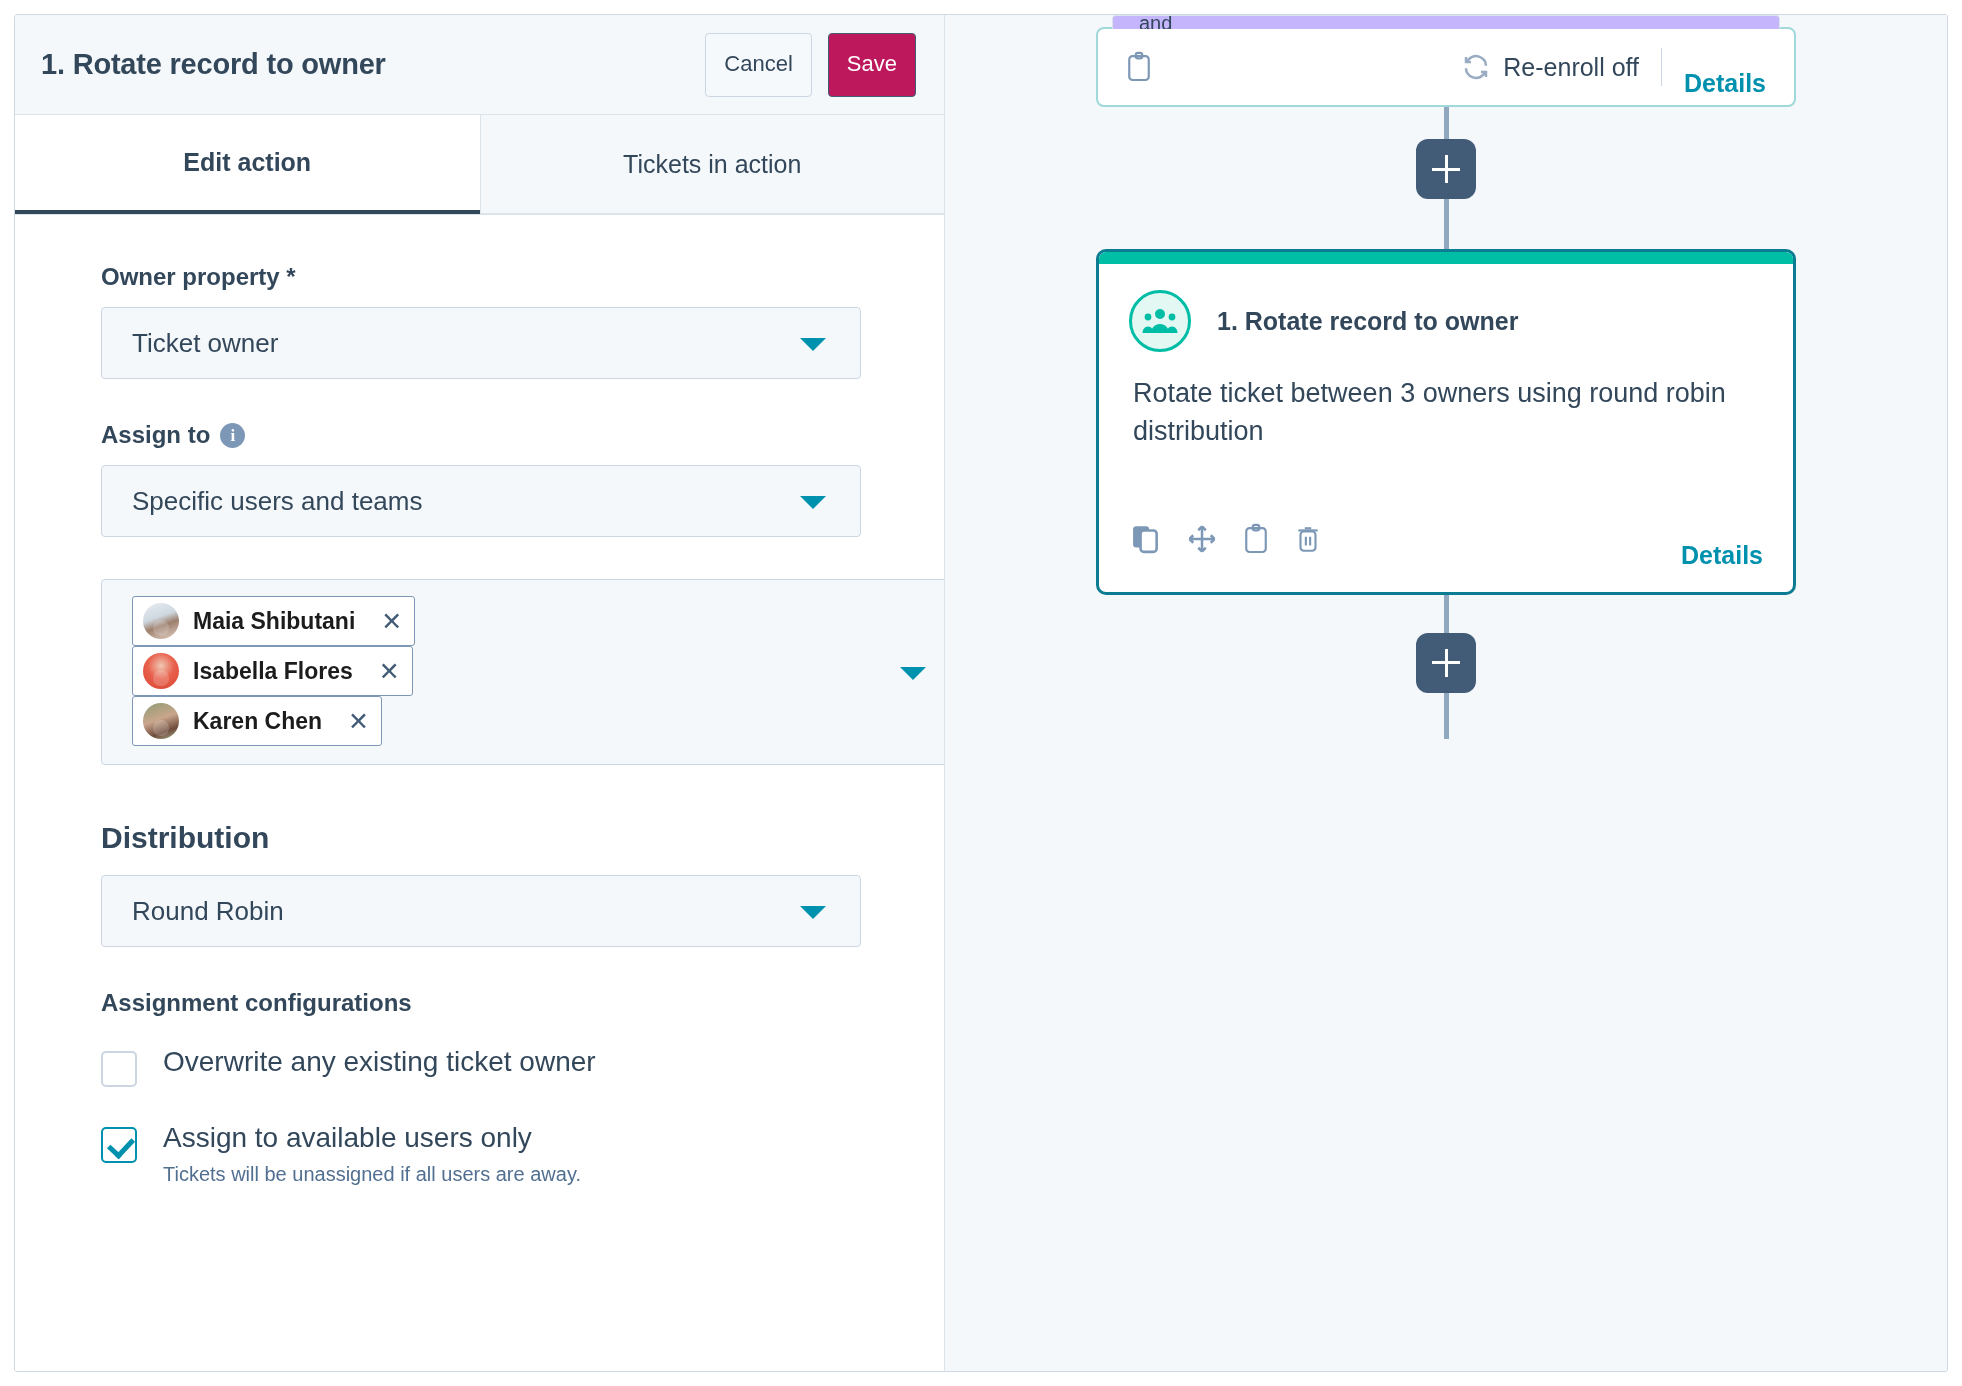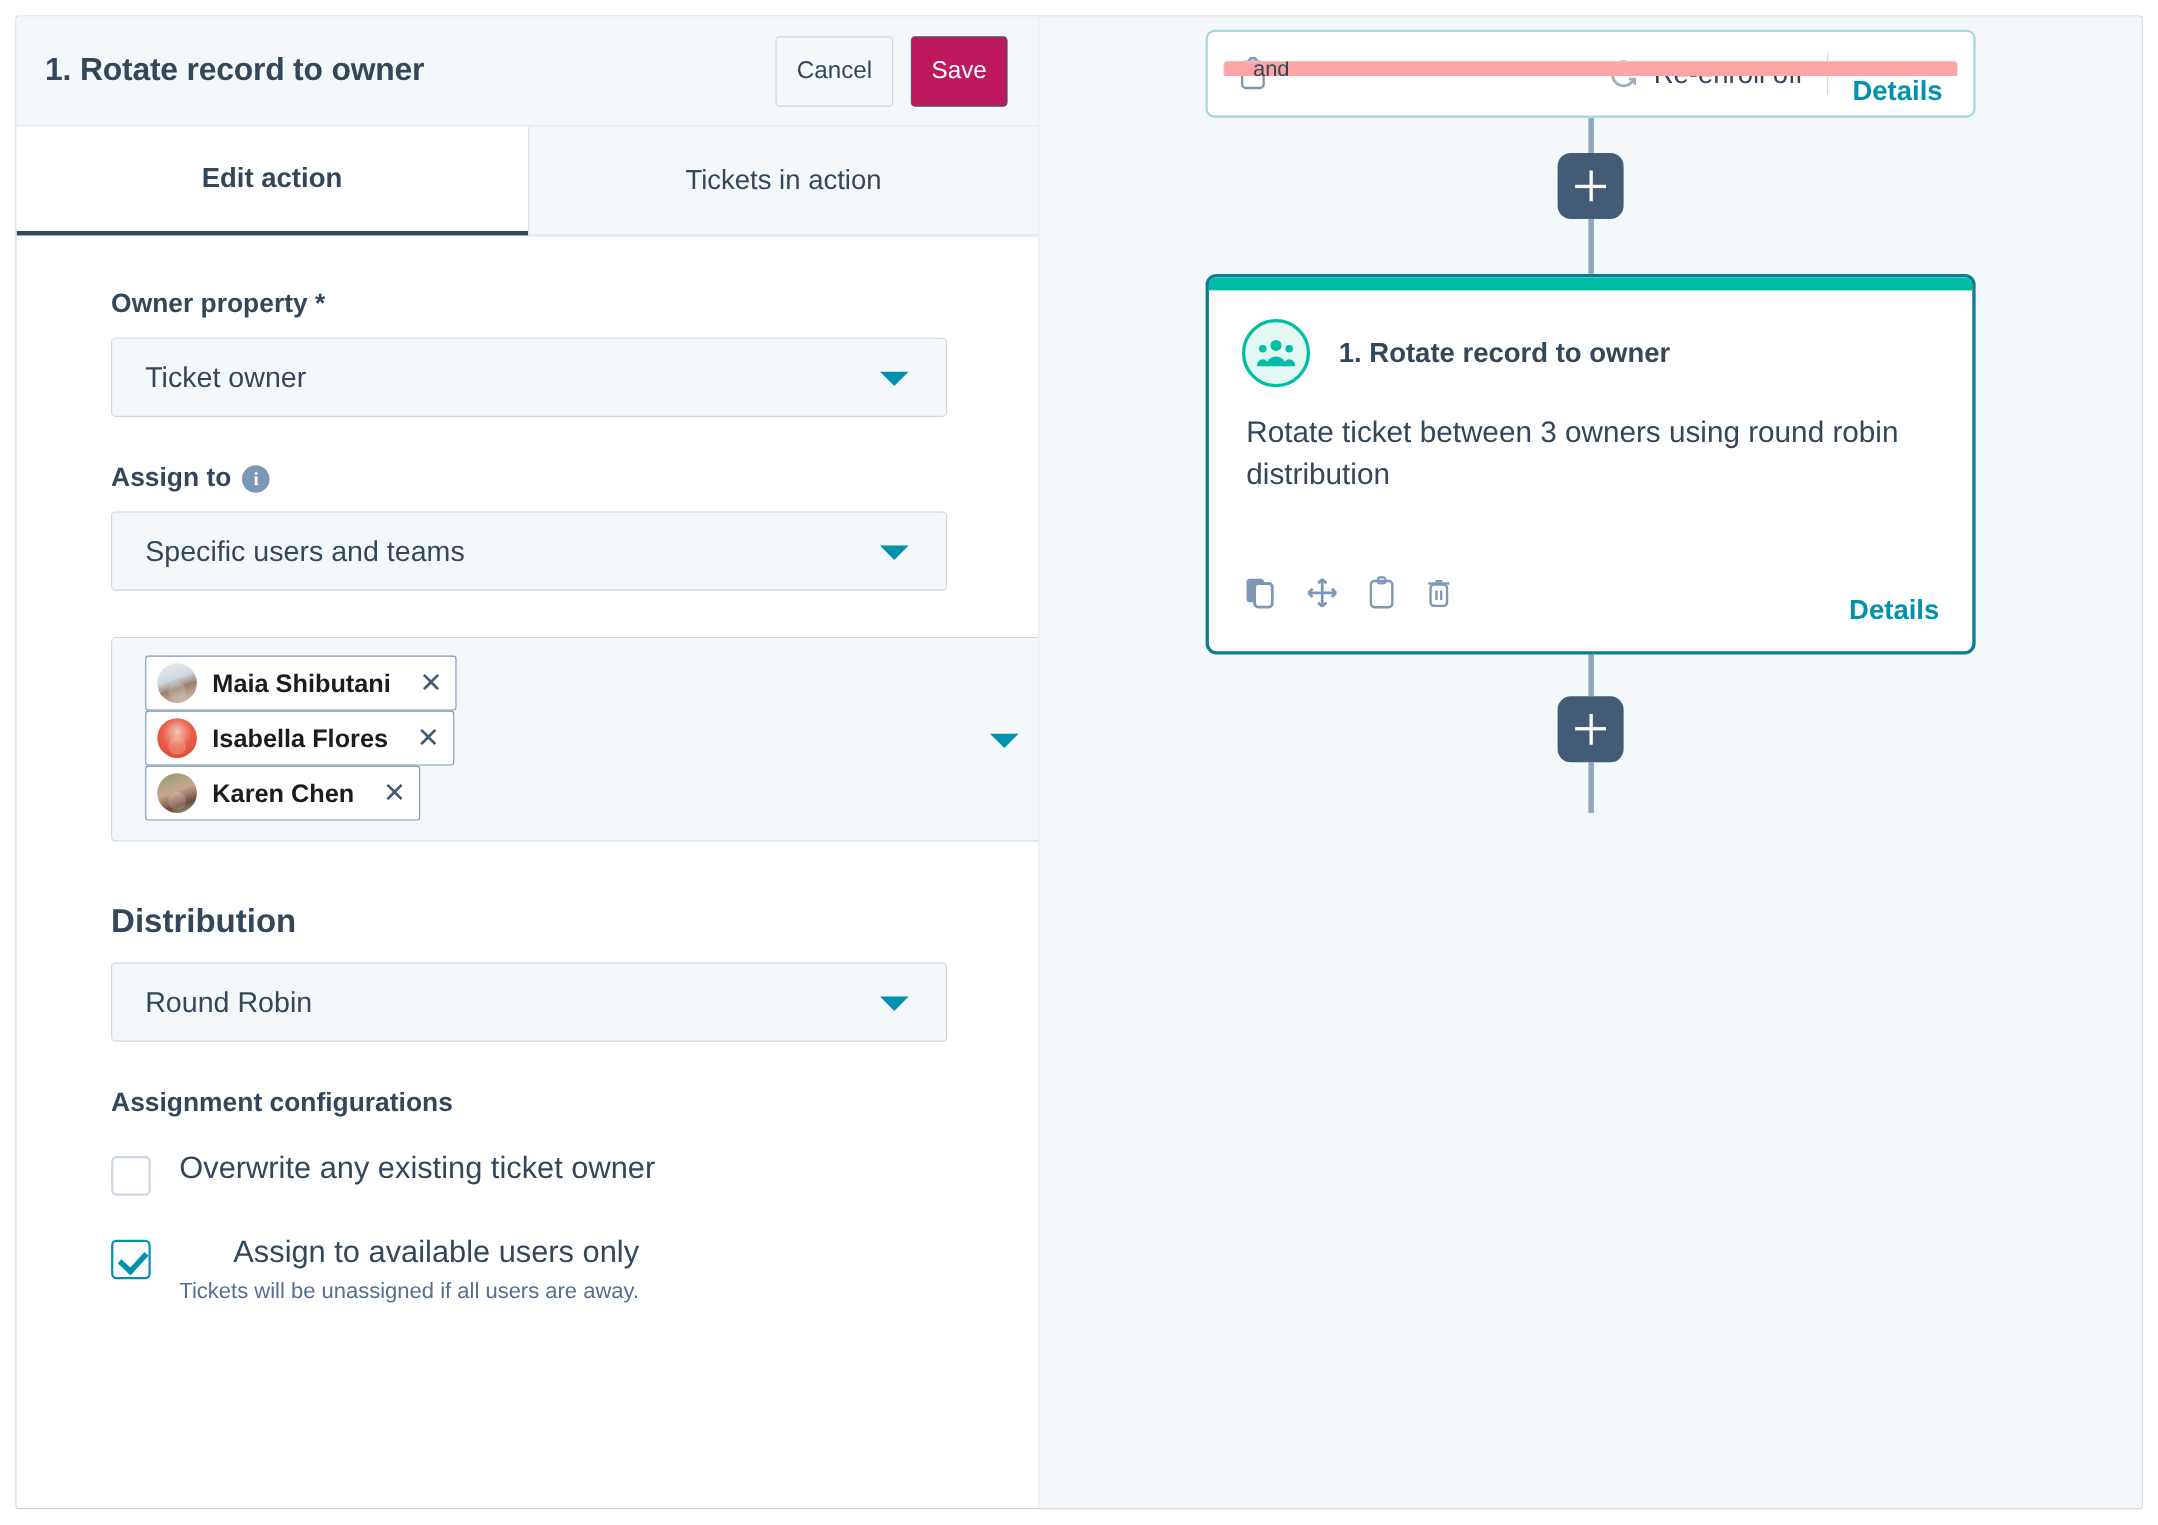--- a/index.html
+++ b/index.html
@@ -259,21 +259,20 @@
     left: 10px; top: 4px;
     width: 11px; height: 19px;
     border: solid #0091ae;
     border-width: 0 5px 5px 0;
     transform: rotate(43deg);
   }
   .check-label {
     font-size: 28px;
     color: #33475b;
     line-height: 1.2;
-    text-align: right;
   }
   .check-help {
     font-size: 20px;
     color: #516f90;
     margin-top: 8px;
   }
 
   
   .canvas {
     flex: 1;
@@ -326,26 +325,25 @@
     display: flex;
     align-items: center;
     padding: 0 28px;
     position: relative;
   }
   .card-top-sliver {
     position: absolute;
     top: -14px;
     left: 14px; right: 14px;
     height: 14px;
-    background: #fca5a5;
+    background: #c4b5fd;
     border: 1px solid #dbe3eb;
     border-bottom: none;
     border-radius: 4px 4px 0 0;
     overflow: hidden;
-    margin-top: 40px;
   }
   .sliver-text {
     font-size: 20px;
     color: #33475b;
     position: absolute;
     left: 26px;
     top: -4px;
     white-space: nowrap;
   }
   .reenroll {

